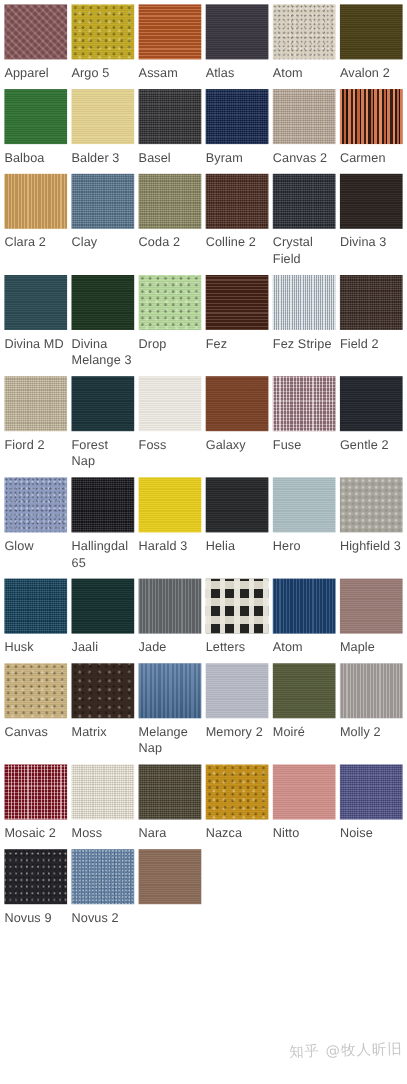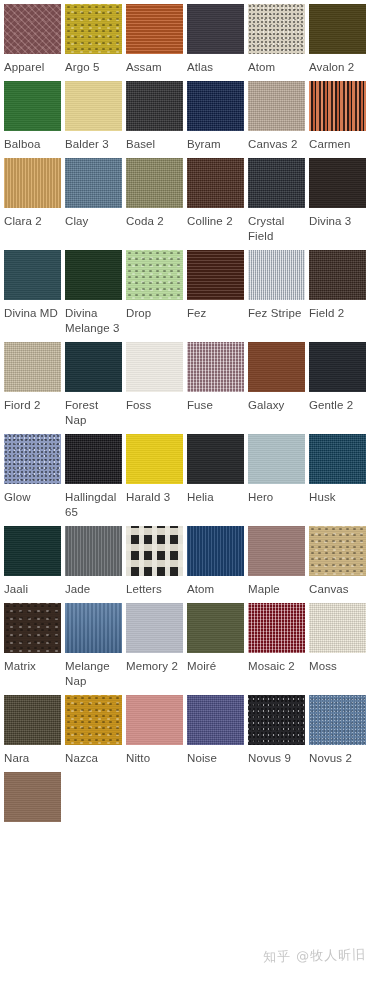--- a/index.html
+++ b/index.html
@@ -260,28 +260,28 @@
     </div>
     <div class="swatch-cell">
       <div class="swatch-chip tex-flat" style="background-color: rgb(27, 51, 58);"></div>
       <div class="swatch-label">Forest Nap</div>
     </div>
     <div class="swatch-cell">
       <div class="swatch-chip tex-flat" style="background-color: rgb(237, 234, 227);"></div>
       <div class="swatch-label">Foss</div>
     </div>
     <div class="swatch-cell">
+      <div class="swatch-chip tex-flat" style="background-color: rgb(123, 66, 40);"></div>
+      <div class="swatch-label">Galaxy</div>
+    </div>
+    <div class="swatch-cell">
       <div class="swatch-chip tex-check" style="background-color: rgb(168, 129, 140);"></div>
       <div class="swatch-label">Fuse</div>
     </div>
     <div class="swatch-cell">
-      <div class="swatch-chip tex-flat" style="background-color: rgb(123, 66, 40);"></div>
-      <div class="swatch-label">Galaxy</div>
-    </div>
-    <div class="swatch-cell">
       <div class="swatch-chip tex-flat" style="background-color: rgb(34, 38, 44);"></div>
       <div class="swatch-label">Gentle 2</div>
     </div>
     <div class="swatch-cell">
       <div class="swatch-chip tex-speckle" style="background-color: rgb(142, 155, 192);"></div>
       <div class="swatch-label">Glow</div>
     </div>
     <div class="swatch-cell">
       <div class="swatch-chip tex-weave" style="background-color: rgb(23, 22, 26);"></div>
       <div class="swatch-label">Hallingdal 65</div>
@@ -292,20 +292,24 @@
     </div>
     <div class="swatch-cell">
       <div class="swatch-chip tex-flat" style="background-color: rgb(38, 40, 42);"></div>
       <div class="swatch-label">Helia</div>
     </div>
     <div class="swatch-cell">
       <div class="swatch-chip tex-flat" style="background-color: rgb(174, 192, 197);"></div>
       <div class="swatch-label">Hero</div>
     </div>
     <div class="swatch-cell">
+      <div class="swatch-chip tex-dots" style="background-color: rgb(166, 164, 155);"></div>
+      <div class="swatch-label">Highfield 3</div>
+    </div>
+    <div class="swatch-cell">
       <div class="swatch-chip tex-weave" style="background-color: rgb(18, 65, 90);"></div>
       <div class="swatch-label">Husk</div>
     </div>
     <div class="swatch-cell">
       <div class="swatch-chip tex-flat" style="background-color: rgb(20, 48, 46);"></div>
       <div class="swatch-label">Jaali</div>
     </div>
     <div class="swatch-cell">
       <div class="swatch-chip tex-vert" style="background-color: rgb(106, 110, 114);"></div>
       <div class="swatch-label">Jade</div>
@@ -336,20 +340,24 @@
     </div>
     <div class="swatch-cell">
       <div class="swatch-chip tex-flat" style="background-color: rgb(184, 188, 198);"></div>
       <div class="swatch-label">Memory 2</div>
     </div>
     <div class="swatch-cell">
       <div class="swatch-chip tex-flat" style="background-color: rgb(85, 91, 60);"></div>
       <div class="swatch-label">Moiré</div>
     </div>
     <div class="swatch-cell">
+      <div class="swatch-chip tex-vert" style="background-color: rgb(176, 170, 166);"></div>
+      <div class="swatch-label">Molly 2</div>
+    </div>
+    <div class="swatch-cell">
       <div class="swatch-chip tex-check" style="background-color: rgb(140, 20, 35);"></div>
       <div class="swatch-label">Mosaic 2</div>
     </div>
     <div class="swatch-cell">
       <div class="swatch-chip tex-weave" style="background-color: rgb(238, 233, 218);"></div>
       <div class="swatch-label">Moss</div>
     </div>
     <div class="swatch-cell">
       <div class="swatch-chip tex-weave" style="background-color: rgb(74, 67, 48);"></div>
       <div class="swatch-label">Nara</div>

